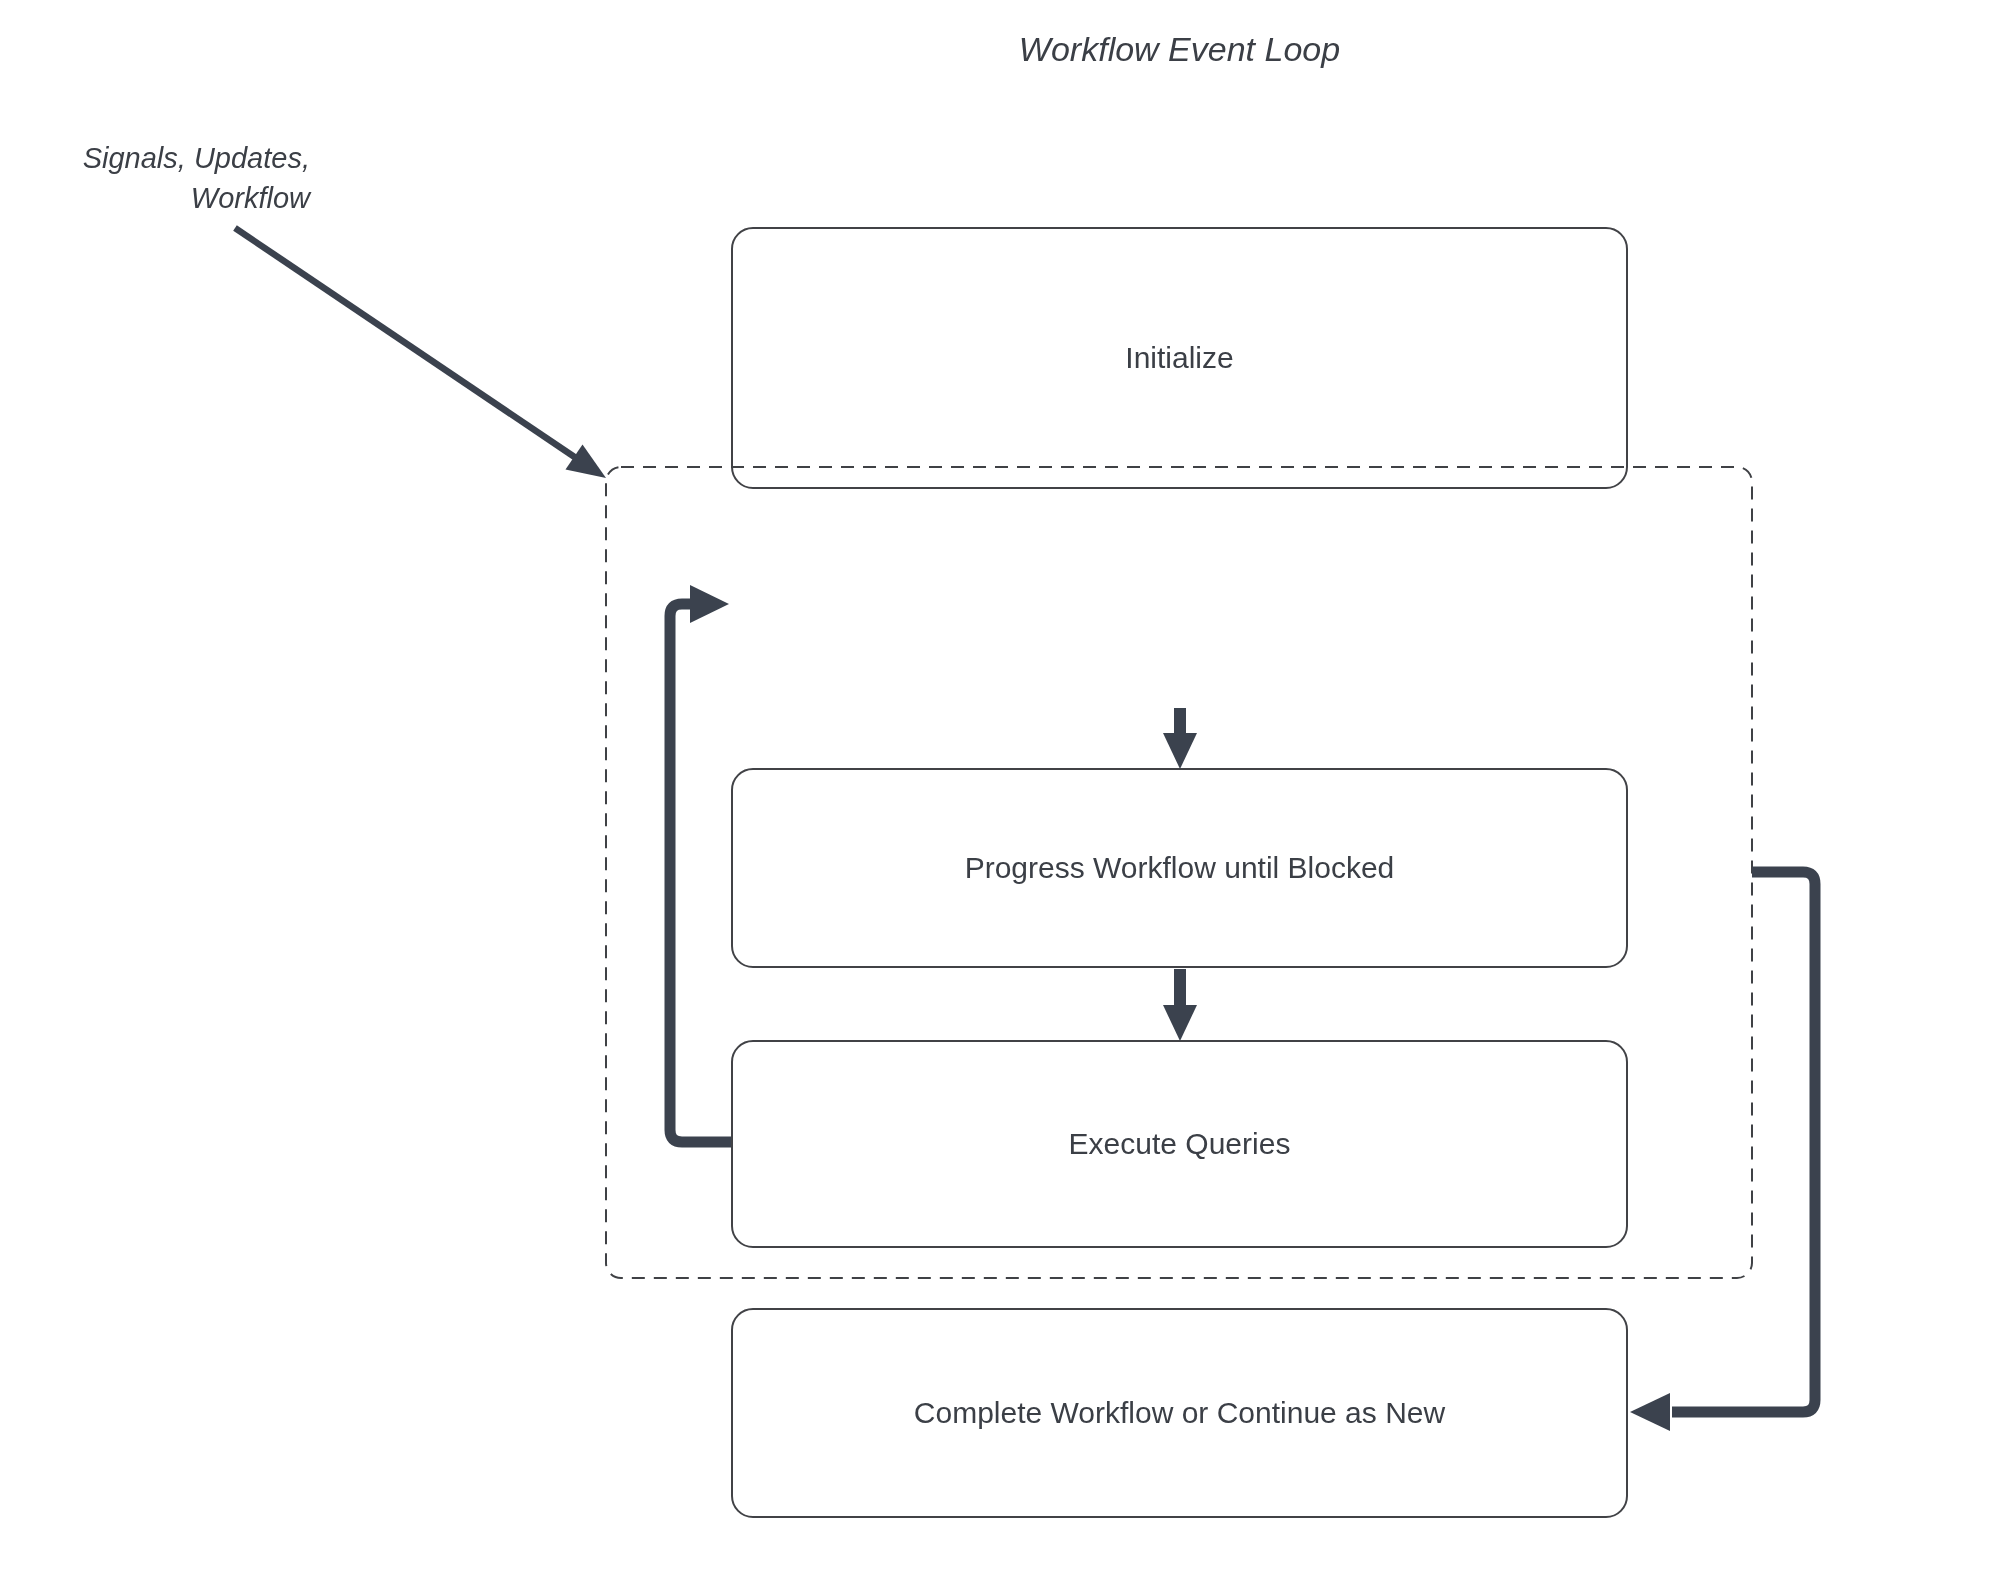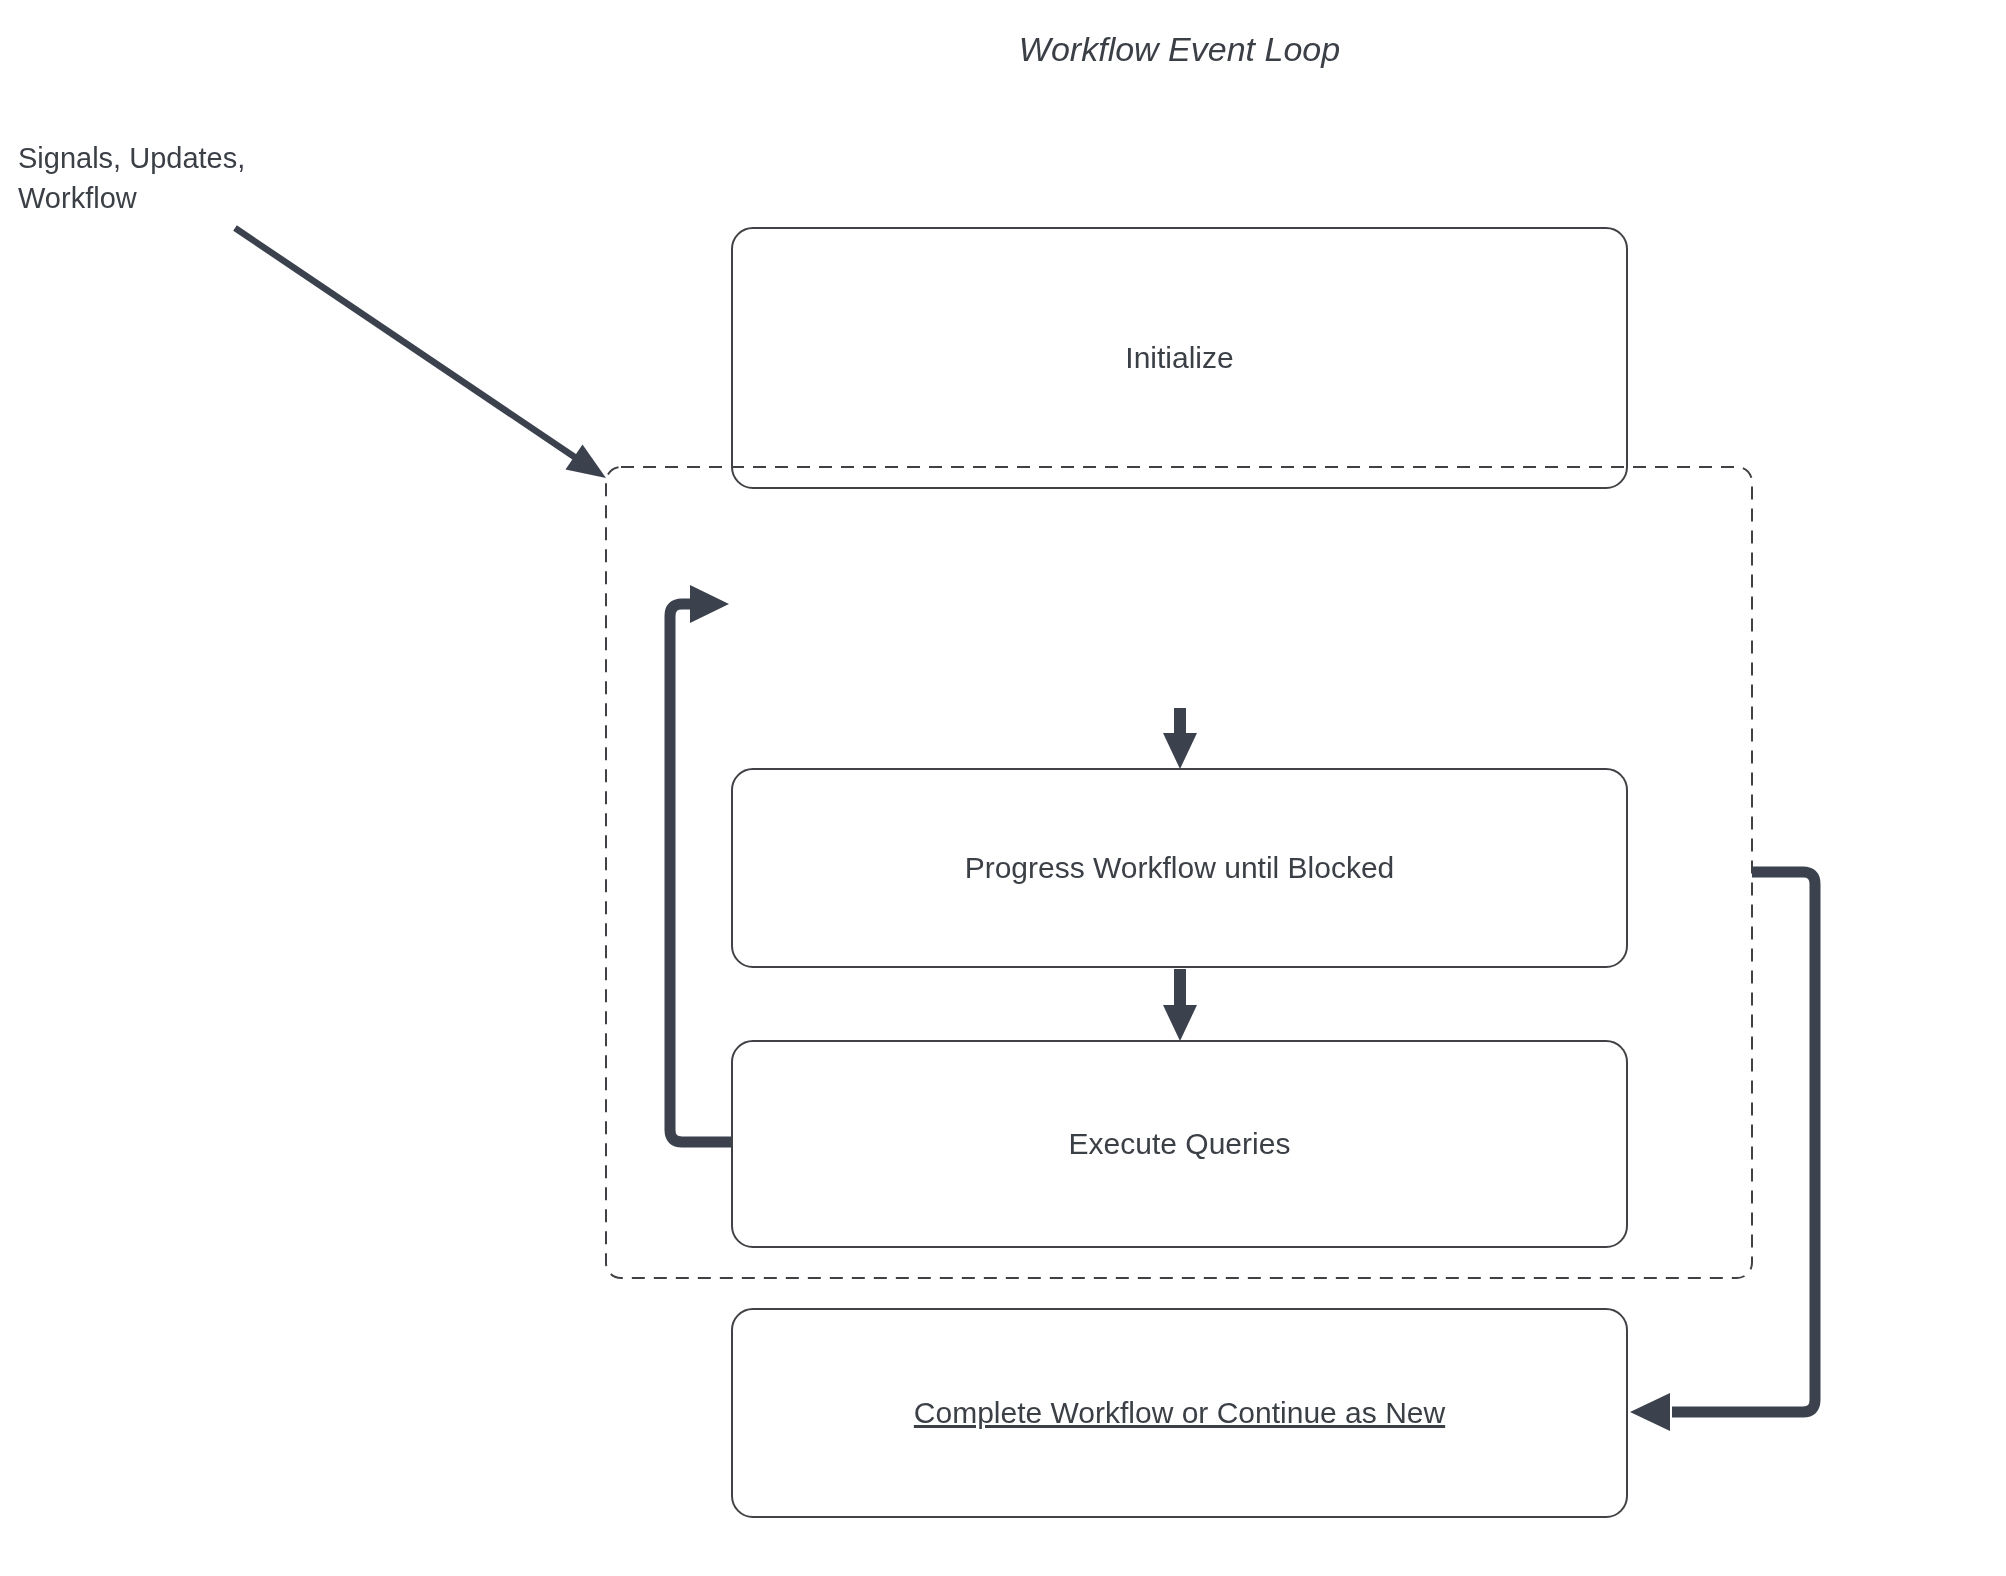--- a/index.html
+++ b/index.html
@@ -20,45 +20,46 @@
     font-size: 34px;
     font-style: italic;
     color: var(--text, #3b3f46);
     line-height: 44px;
   }
   .annotation {
     position: absolute;
     left: 18px;
     top: 138px;
     width: 292px;
-    text-align: left;
+    text-align: right;
     font-size: 29px;
     line-height: 40px;
     color: var(--text, #3b3f46);
+    font-style: italic;
   }
   .node {
     position: absolute;
     left: 731px;
     width: 897px;
     box-sizing: border-box;
     background: #ffffff;
     border: 2px solid var(--node-border, #414246);
     border-radius: 22px;
     display: flex;
     align-items: center;
     justify-content: center;
     text-align: center;
     font-size: 30px;
     color: var(--text, #3b3f46);
   }
   .node-initialize        { top: 227px;  height: 262px; }
   .node-progress-signals  { top: 497px;  height: 210px; }
   .node-progress-workflow { top: 768px;  height: 200px; }
   .node-execute-queries   { top: 1040px; height: 208px; }
-  .node-complete          { top: 1308px; height: 210px; text-decoration: underline; }
+  .node-complete          { top: 1308px; height: 210px; }
   .connectors {
     position: absolute;
     left: 0; top: 0;
     width: 2006px;
     height: 1576px;
     pointer-events: none;
   }
   .group-rect {
     fill: none;
     stroke: var(--group-border, #3f4145);

